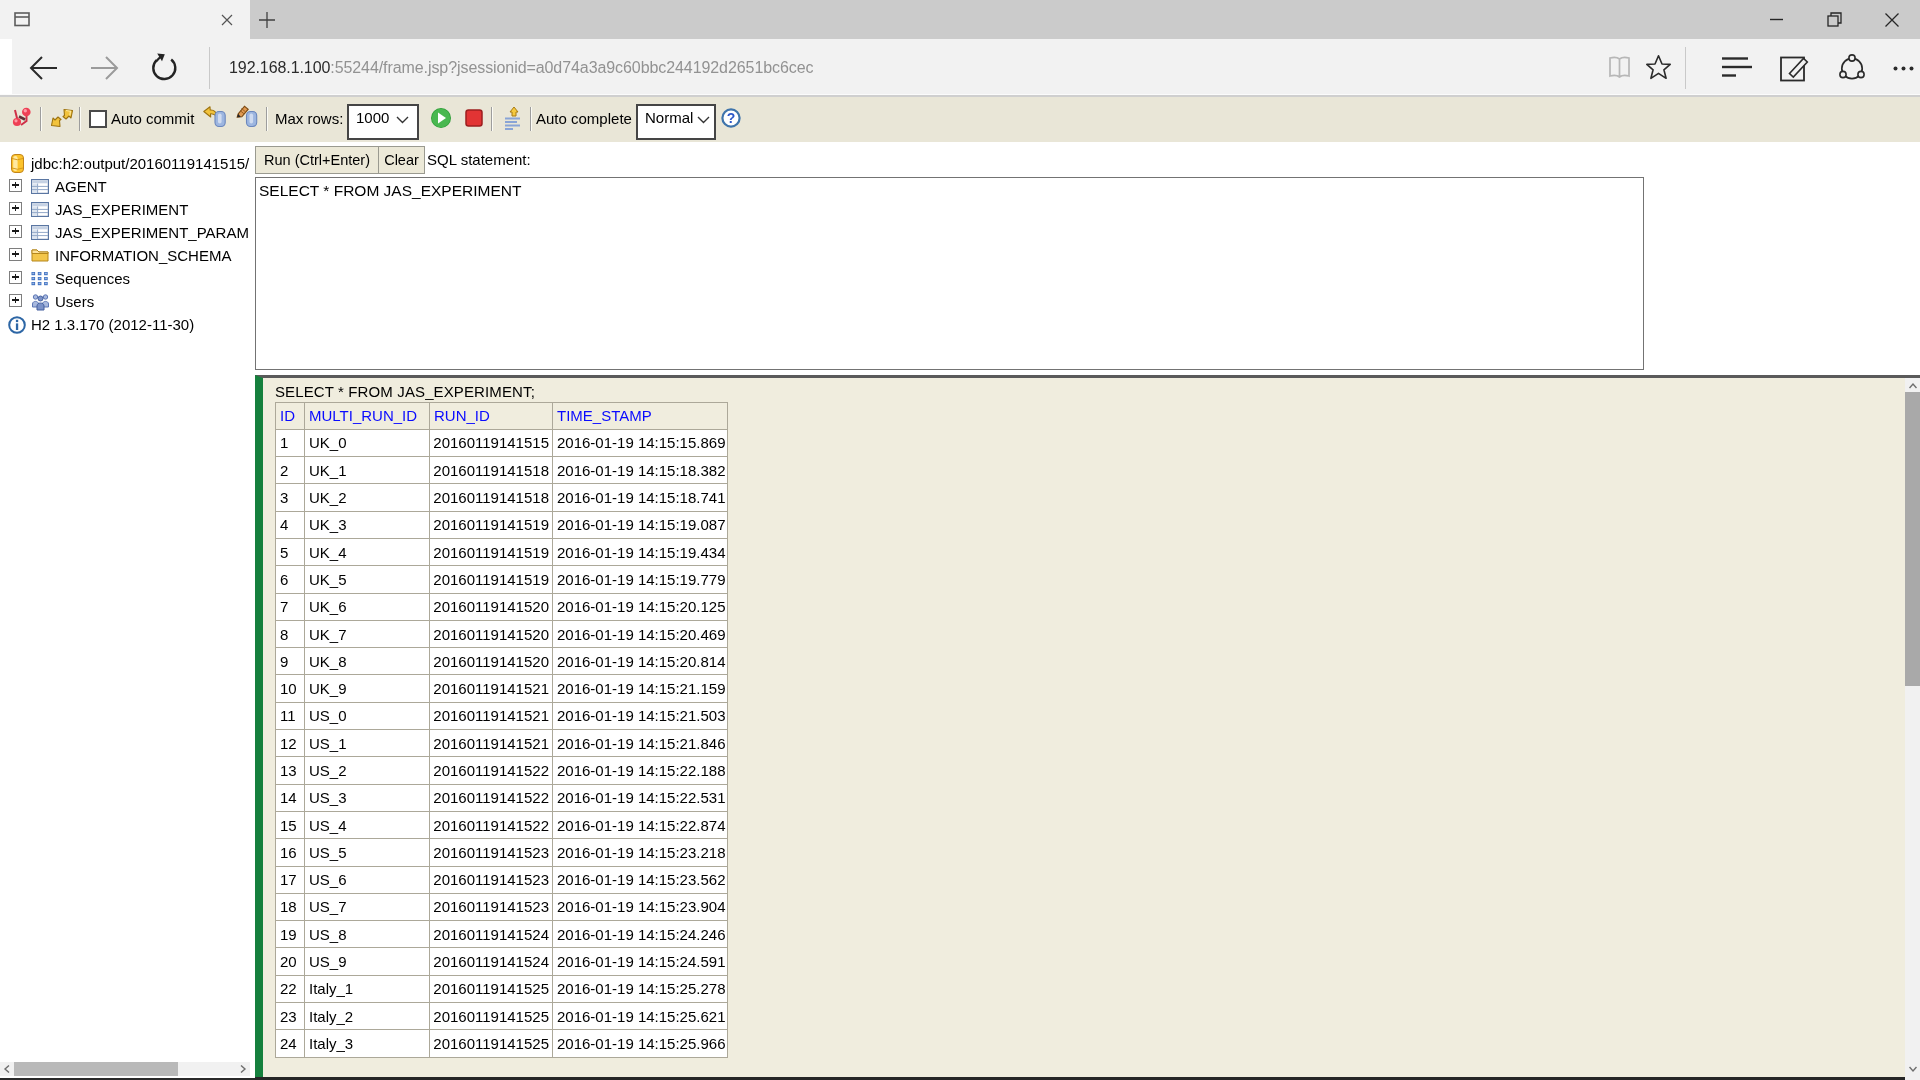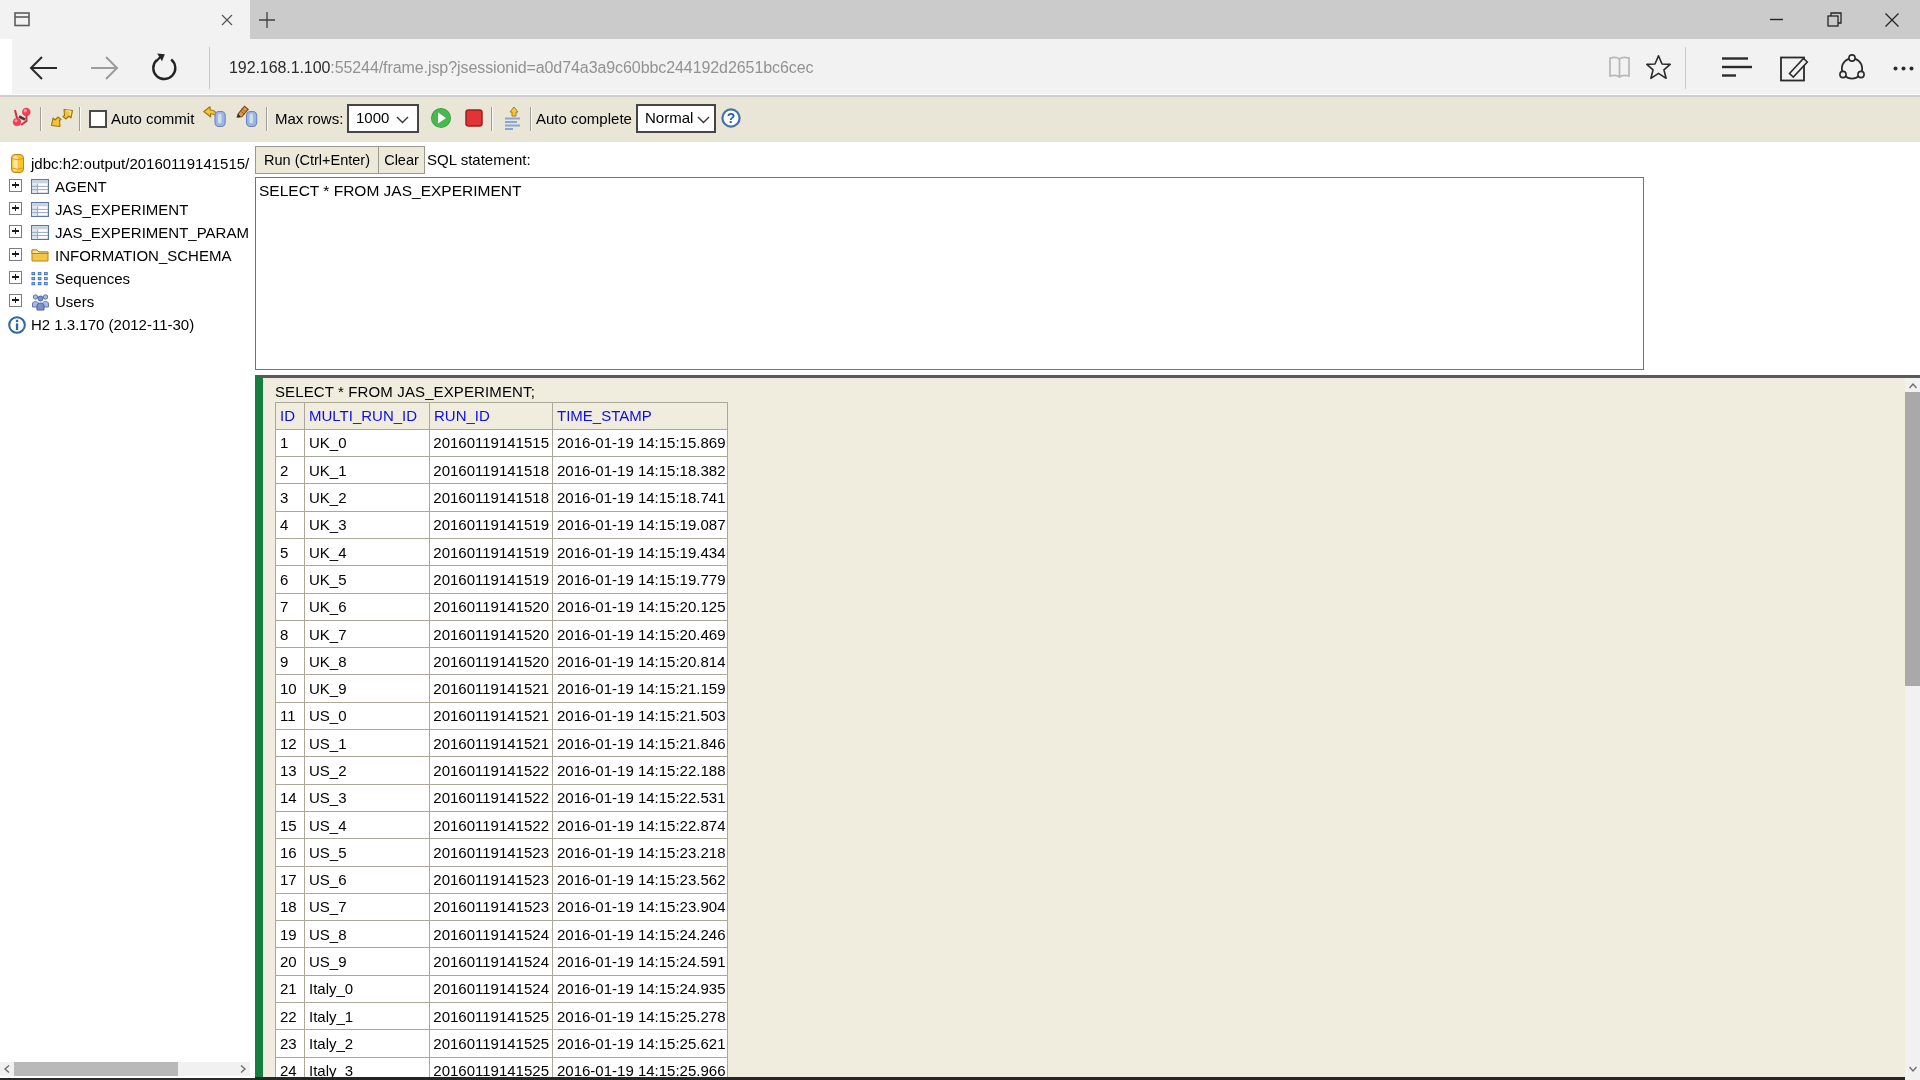--- a/index.html
+++ b/index.html
@@ -13,21 +13,21 @@
 #navbar { position:absolute; left:0; top:39px; width:1920px; height:55.4px; background:#f2f2f2;margin-left:12px; }
 #nbline1 { position:absolute; left:0; top:94.4px; width:1920px; height:0.9px; background:#fbfbfb; }
 #nbline2 { position:absolute; left:0; top:95.3px; width:1920px; height:2px; background:#cfcfcf; }
 #tbtop { position:absolute; left:0; top:97.3px; width:1920px; height:1.7px; background:#e9e6d7; }
 #url { position:absolute; left:217px; top:20px; font-size:16px; letter-spacing:-0.08px; color:#2b2b2b; white-space:nowrap; }
 #url span { color:#929292; }
 
 #toolbar { position:absolute; left:0; top:99px; width:1920px; height:43px; background:#e9e6d7; }
 .tsep { position:absolute; top:8px; width:1.5px; height:24px; background:#9d9d9d; border-right:1px solid #fbfbf5;}
 .tlabel { position:absolute; font-size:15px; color:#000; top:11px; }
-.tsel { position:absolute; top:5px; height:29px; background:#fff; border:2px solid #454545; font-size:15px; color:#000; }
+.tsel { position:absolute; top:5px; height:36px; background:#fff; border:2px solid #454545; font-size:15px; color:#000; }
 .tsel .sv { position:absolute; left:7px; top:3px; }
 #cb { position:absolute; left:89px; top:11px; width:17.5px; height:17.5px; background:#fff; border:2px solid #4a4a4a; }
 
 #tree { position:absolute; left:0; top:142px; width:250px; height:938px; background:#fff; }
 .trow { position:absolute; left:0; width:250px; height:23px; line-height:23px; font-size:15px; color:#000; white-space:nowrap; }
 .plus { position:absolute; left:9px; top:4px; width:13px; height:13px; border:1.2px solid #7e7e7e; background:#fff; }
 .plus:before { content:""; position:absolute; left:2px; top:4.4px; width:6.5px; height:1.2px; background:#1a1a1a; }
 .plus:after { content:""; position:absolute; left:4.7px; top:1.7px; width:1.2px; height:6.5px; background:#1a1a1a; }
 
 .btn { position:absolute; top:146px; height:28px; background:#ece9d8; border:1px solid #9a9a90; font-size:14.5px; color:#000; text-align:center; line-height:26px; }
@@ -438,26 +438,20 @@
           <td class="r">20160119141524</td>
           <td>2016-01-19 14:15:24.246</td>
         </tr>
     <tr>
           <td>20</td>
           <td>US_9</td>
           <td class="r">20160119141524</td>
           <td>2016-01-19 14:15:24.591</td>
         </tr>
     <tr>
-          <td>21</td>
-          <td>Italy_0</td>
-          <td class="r">20160119141524</td>
-          <td>2016-01-19 14:15:24.935</td>
-        </tr>
-    <tr>
           <td>22</td>
           <td>Italy_1</td>
           <td class="r">20160119141525</td>
           <td>2016-01-19 14:15:25.278</td>
         </tr>
     <tr>
           <td>23</td>
           <td>Italy_2</td>
           <td class="r">20160119141525</td>
           <td>2016-01-19 14:15:25.621</td>

